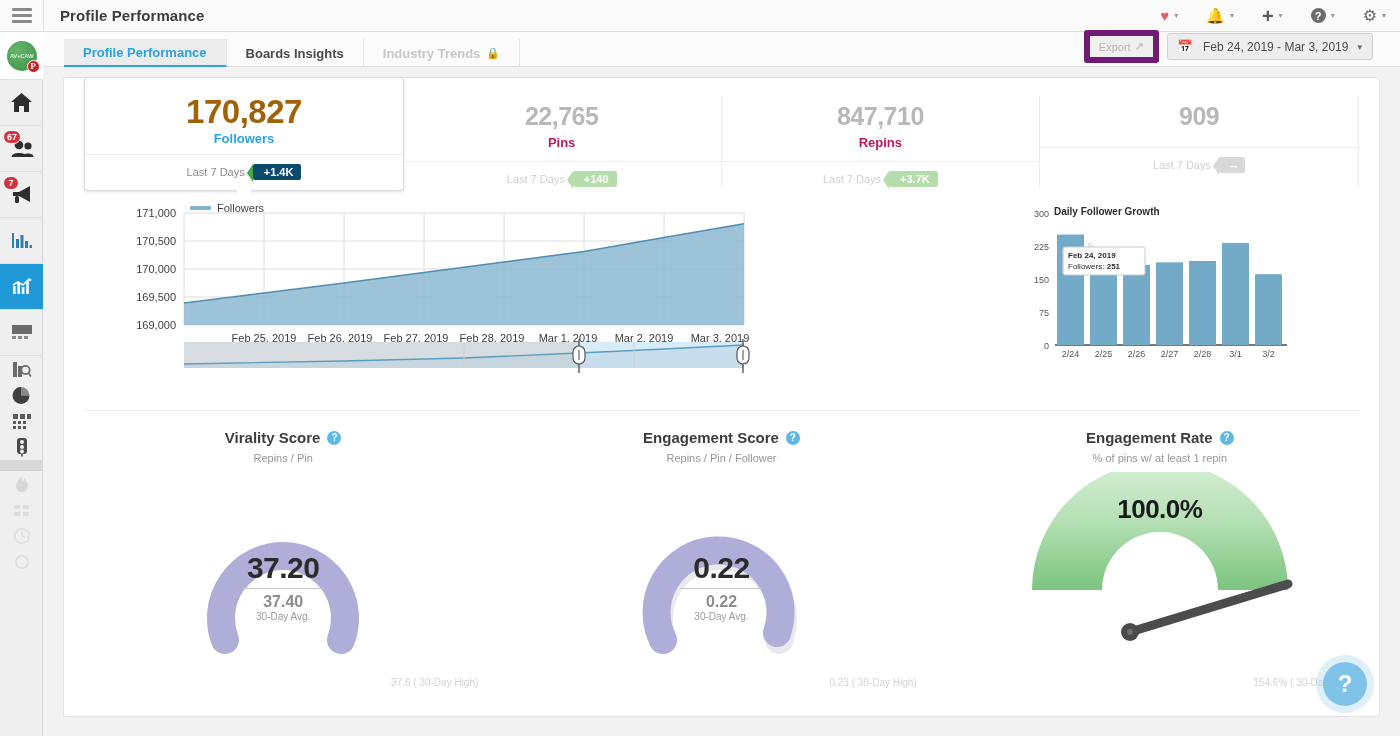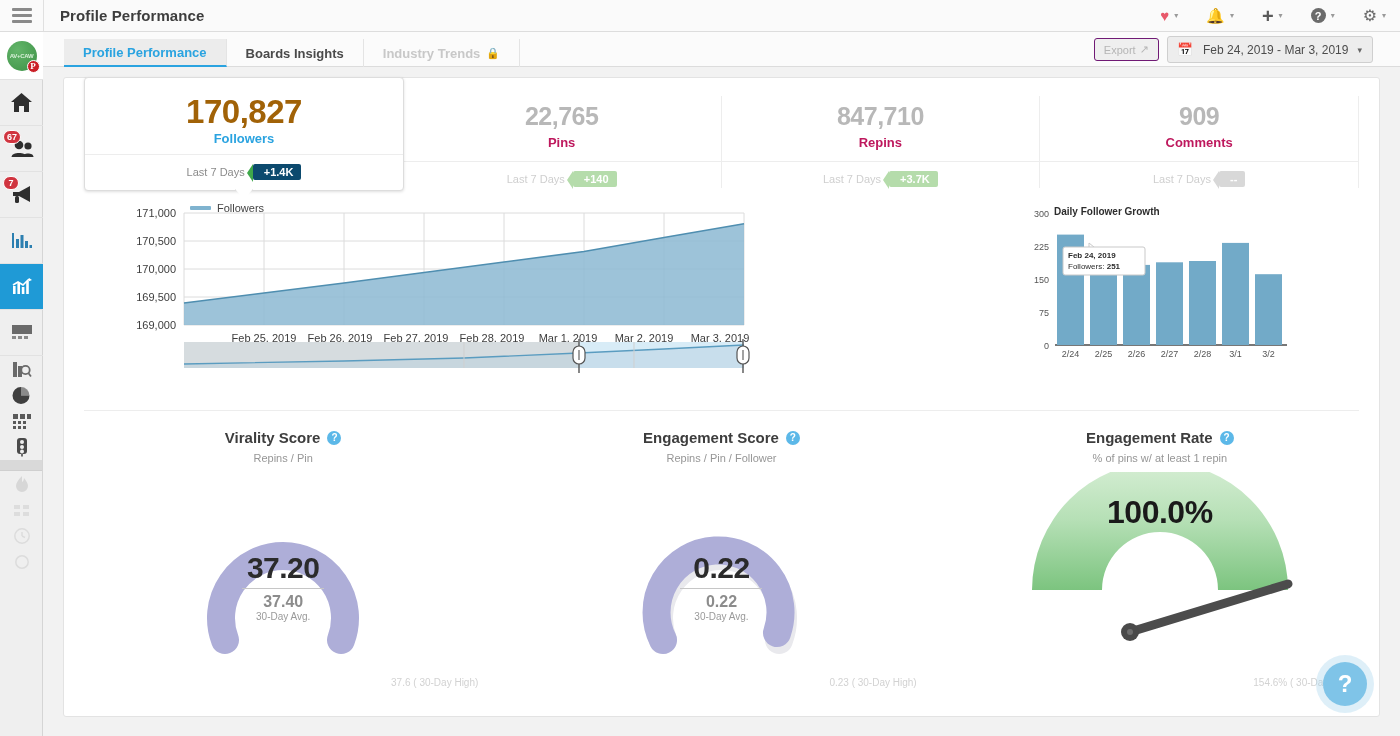--- a/index.html
+++ b/index.html
@@ -97,21 +97,21 @@
   }
   .tab:first-child { margin-left: 21px; }
   .tab.active { color: #2aa3e0; background: #ececec; border-bottom: 2px solid #2aa3e0; }
   .tab.disabled { color: #c8c8c8; cursor: default; }
   .lock { margin-left: 6px; font-size: 11px; }
   .tabbar-right {
     margin-left: auto; display: flex; align-items: center; gap: 8px;
     padding-right: 27px; padding-bottom: 3px;
   }
   .export-btn {
-    background: #efefef; border: 1px solid #701a75; border-radius: 3px;
+    background: #efefef; border: 6px solid #701a75; border-radius: 3px;
     font-size: 11px; color: #b5b5b5; padding: 4px 9px;
     display: flex; align-items: center; gap: 4px; cursor: pointer;
   }
   .date-picker {
     background: #ededed; border: 1px solid #cfcfcf; border-radius: 3px;
     font-size: 12px; color: #4c4c4c; padding: 5px 10px;
     display: flex; align-items: center; gap: 9px; cursor: pointer;
   }
   .cal-icon { font-size: 13px; color: #5a5a5a; }
   .dp-caret { font-size: 9px; color: #666; }
@@ -215,21 +215,21 @@
   .gauge-val { font-size: 30px; font-weight: bold; color: #2b2b2b; letter-spacing: -.5px; }
   .gauge-rule { width: 82px; height: 1px; background: #c6c6c6; margin: 3px auto 4px; }
   .gauge-avg { font-size: 16px; color: #8c8c8c; font-weight: bold; }
   .gauge-avg-lbl { font-size: 10px; color: #9a9a9a; }
   .gauge-foot {
     position: absolute; bottom: 6px; right: 24px;
     font-size: 10px; color: #d2d2d2;
   }
   .gauge-rate-val {
     position: absolute; left: 0; right: 0; top: 22px; text-align: center;
-    font-size: 32px; font-weight: bold; color: #1a1a1a; letter-spacing: -.5px;
+    font-size: 26px; font-weight: bold; color: #1a1a1a; letter-spacing: -.5px;
   }
 
   
   .help-fab {
     position: absolute; right: 12px; bottom: 10px;
     width: 44px; height: 44px; border-radius: 50%;
     background: #7fc4e8; box-shadow: 0 0 0 7px rgba(160,210,235,.35);
     color: #fff; font-size: 24px; font-weight: bold;
     display: flex; align-items: center; justify-content: center; cursor: pointer;
   }
@@ -444,21 +444,20 @@
       <div class="kpi">
         <div class="kpi-num">847,710</div>
         <div class="kpi-label">Repins</div>
         <div class="kpi-foot">
           <span>Last 7 Days</span>
           <span class="chip">+3.7K</span>
         </div>
       </div>
       <div class="kpi">
         <div class="kpi-num">909</div>
-        <div class="kpi-label">Comments</div>
         <div class="kpi-foot">
           <span>Last 7 Days</span>
           <span class="chip gray">--</span>
         </div>
       </div>
 
       <div class="kpi selected">
         <div class="kpi-num">170,827</div>
         <div class="kpi-label">Followers</div>
         <div class="kpi-foot">

